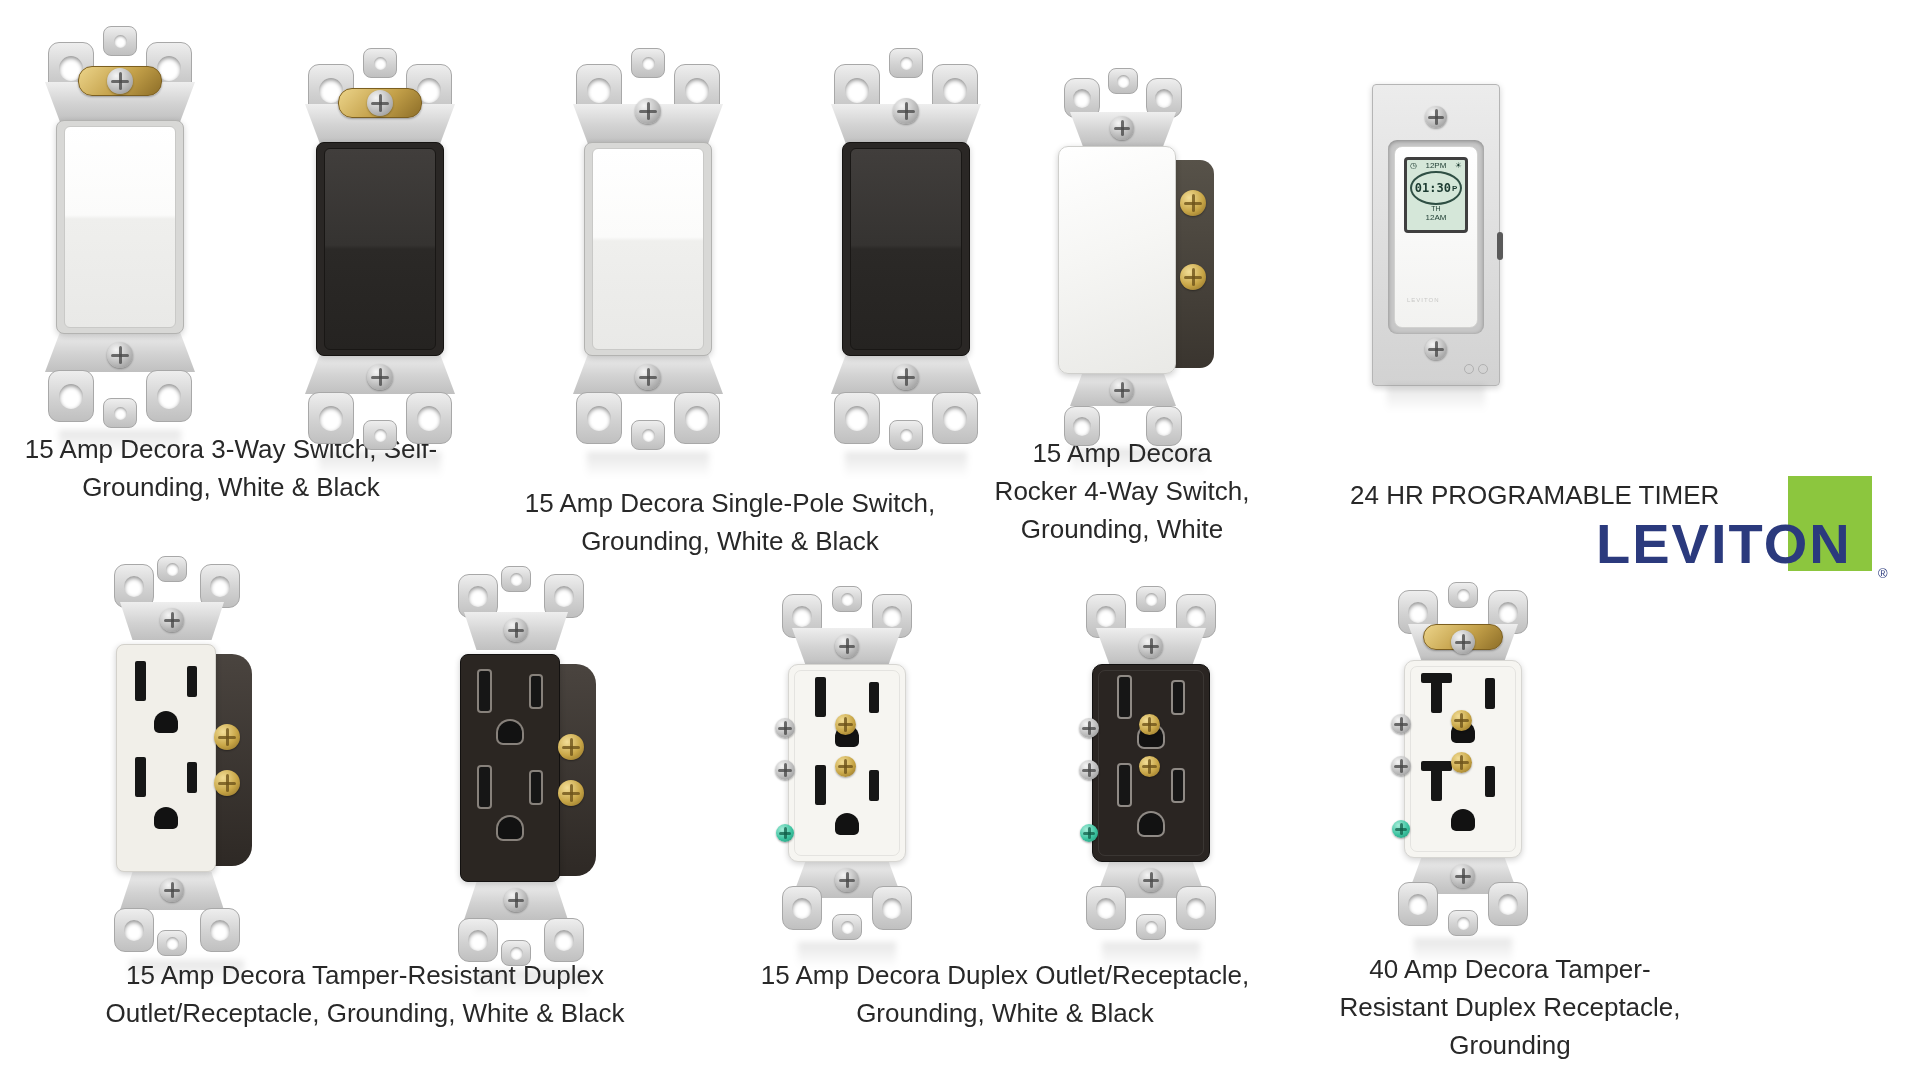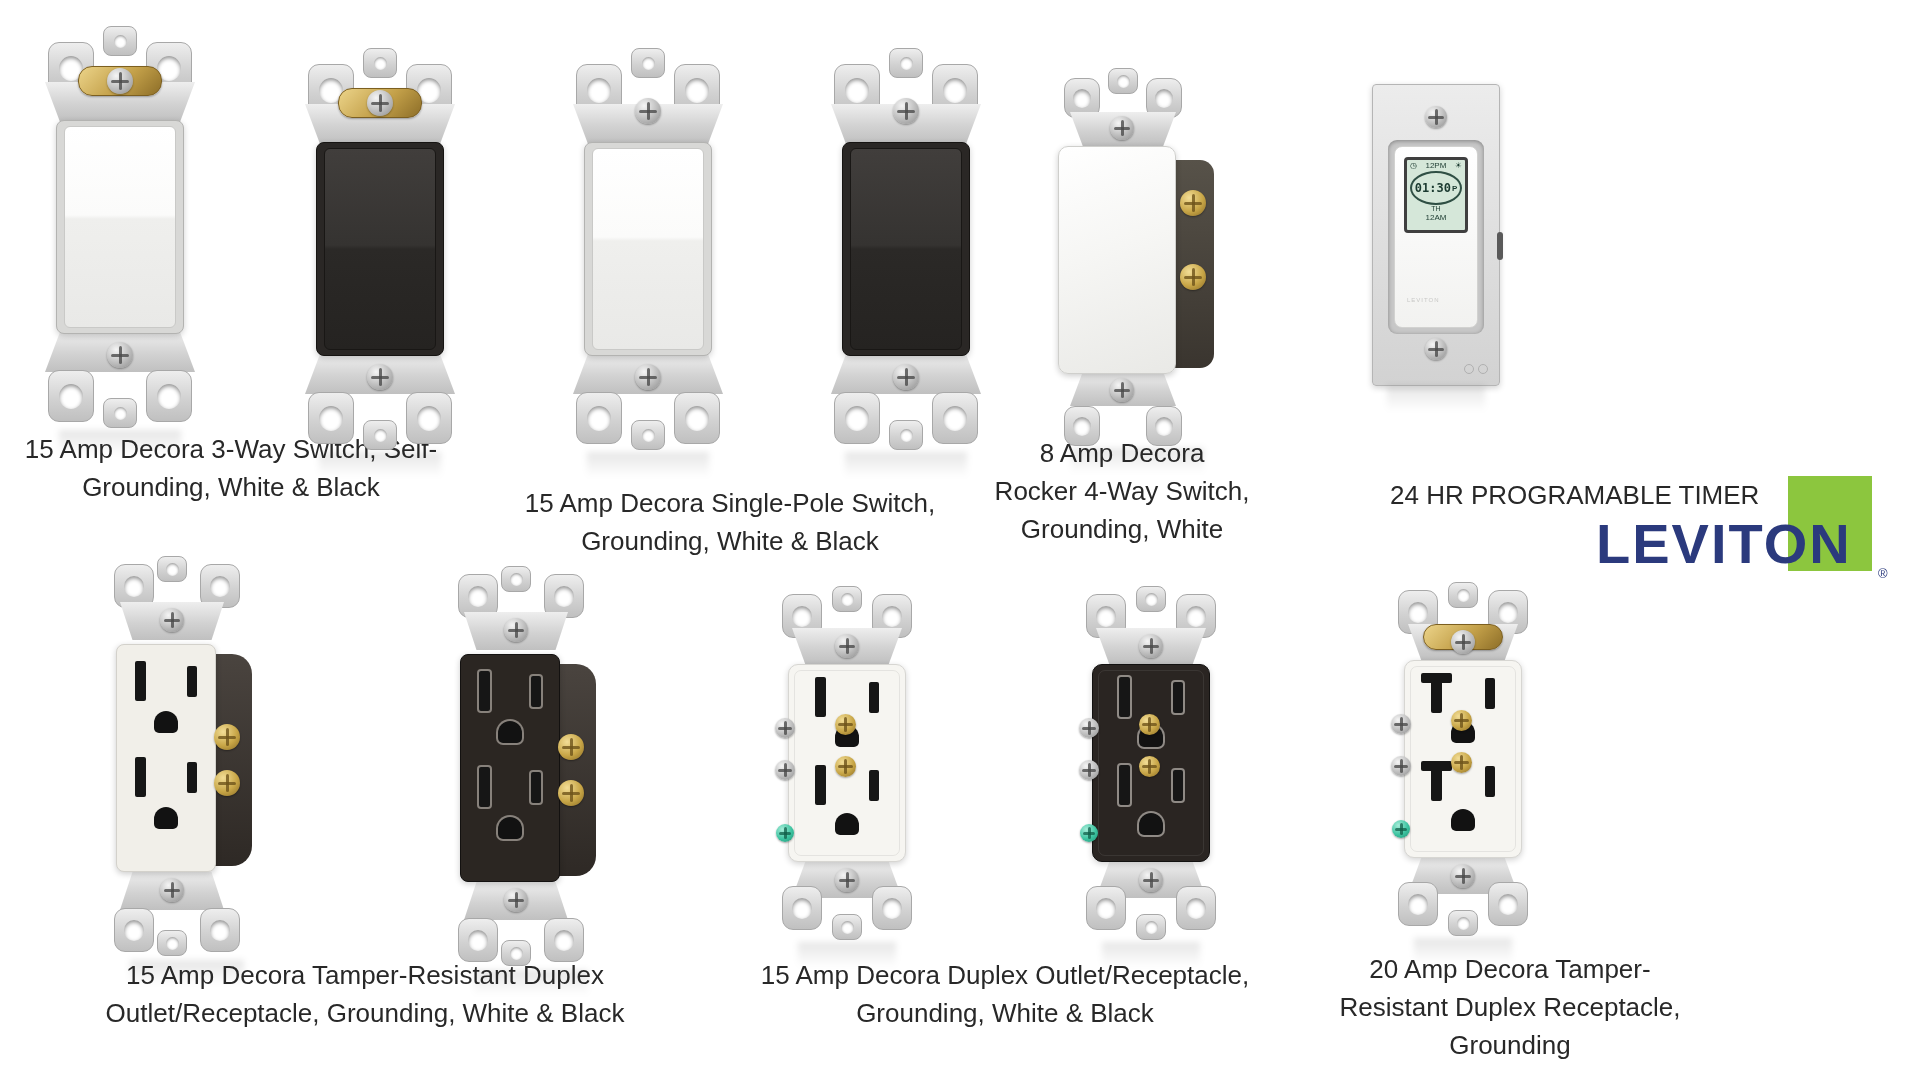--- a/index.html
+++ b/index.html
@@ -175,21 +175,21 @@
   .tm .toggle{position:absolute;right:-3px;top:148px;width:6px;height:28px;background:#5a5a5a;
        border-radius:3px;z-index:3;}
   .tm .brand-sm{position:absolute;left:12px;bottom:24px;font-size:6px;letter-spacing:1px;
        color:#c8c8c6;}
   .tm .mark{position:absolute;width:10px;height:10px;border:1px solid #b0b0b0;border-radius:50%;}
   .tm .mk1{right:26px;bottom:12px;} .tm .mk2{right:12px;bottom:12px;}
 
   
   .caption{position:absolute;font-size:26px;line-height:38px;text-align:center;
        color:#282828;white-space:pre-line;}
-  .caption.single{white-space:nowrap;text-align:left;margin-left:40px;}
+  .caption.single{white-space:nowrap;text-align:left;}
 
   
   .logo{position:absolute;left:1596px;top:470px;width:316px;height:116px;}
   .logo-green{position:absolute;left:192px;top:6px;width:84px;height:95px;background:var(--green);}
   .logo-text{position:absolute;left:0;top:46px;font-size:56px;font-weight:bold;
        letter-spacing:2px;color:var(--navy);line-height:56px;}
   .logo-reg{position:absolute;left:282px;top:96px;font-size:13px;color:var(--navy);}
 </style>
 </head>
 <body>
@@ -299,21 +299,21 @@
   <div class="toggle"></div>
   <div class="screw s-bot"></div>
   <div class="mark mk1"></div>
   <div class="mark mk2"></div>
 </div>
 
 <div class="caption" style="left:0;top:430px;width:462px">15 Amp Decora 3-Way Switch, Self-
 Grounding, White &amp; Black</div>
 <div class="caption" style="left:502px;top:484px;width:456px">15 Amp Decora Single-Pole Switch,
 Grounding, White &amp; Black</div>
-<div class="caption" style="left:990px;top:434px;width:264px">8 Amp Decora
+<div class="caption" style="left:990px;top:434px;width:264px">15 Amp Decora
 Rocker 4-Way Switch,
 Grounding, White</div>
 <div class="caption single" style="left:1350px;top:476px">24 HR PROGRAMABLE TIMER</div>
 
 <div class="logo">
   <div class="logo-green"></div>
   <div class="logo-text">LEVITON</div>
   <div class="logo-reg">®</div>
 </div>
 
@@ -461,15 +461,15 @@
   <div class="screw s-bot"></div>
   <div class="ear e-bl"></div>
   <div class="ear e-br"></div>
   <div class="tab t-bot"></div>
 </div>
 
 <div class="caption" style="left:78px;top:956px;width:574px">15 Amp Decora Tamper-Resistant Duplex
 Outlet/Receptacle, Grounding, White &amp; Black</div>
 <div class="caption" style="left:738px;top:956px;width:534px">15 Amp Decora Duplex Outlet/Receptacle,
 Grounding, White &amp; Black</div>
-<div class="caption" style="left:1320px;top:950px;width:380px">20 Amp Decora Tamper-
+<div class="caption" style="left:1320px;top:950px;width:380px">40 Amp Decora Tamper-
 Resistant Duplex Receptacle,
 Grounding</div>
 
 </body></html>

